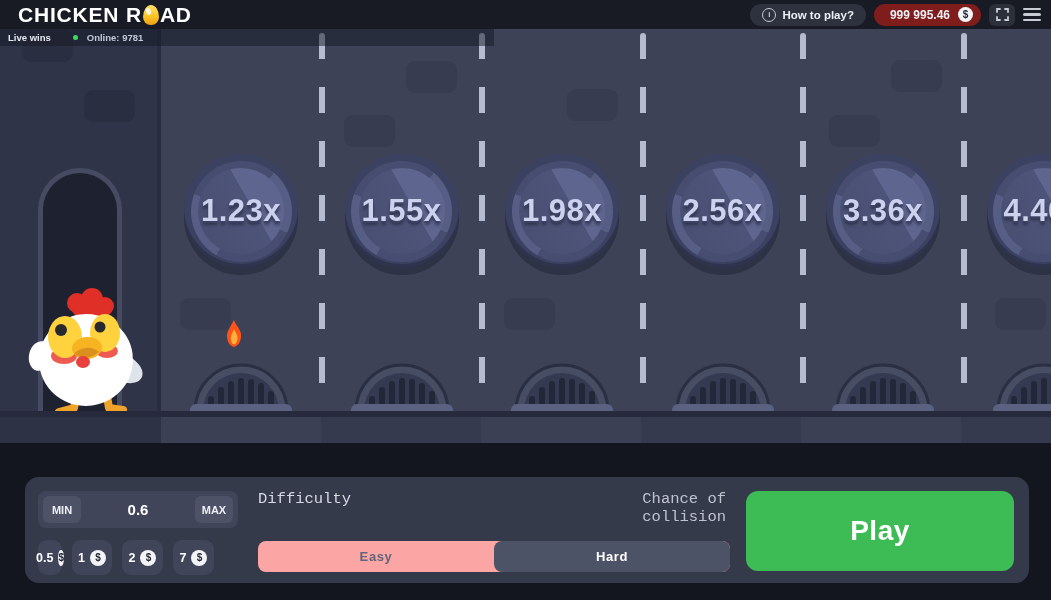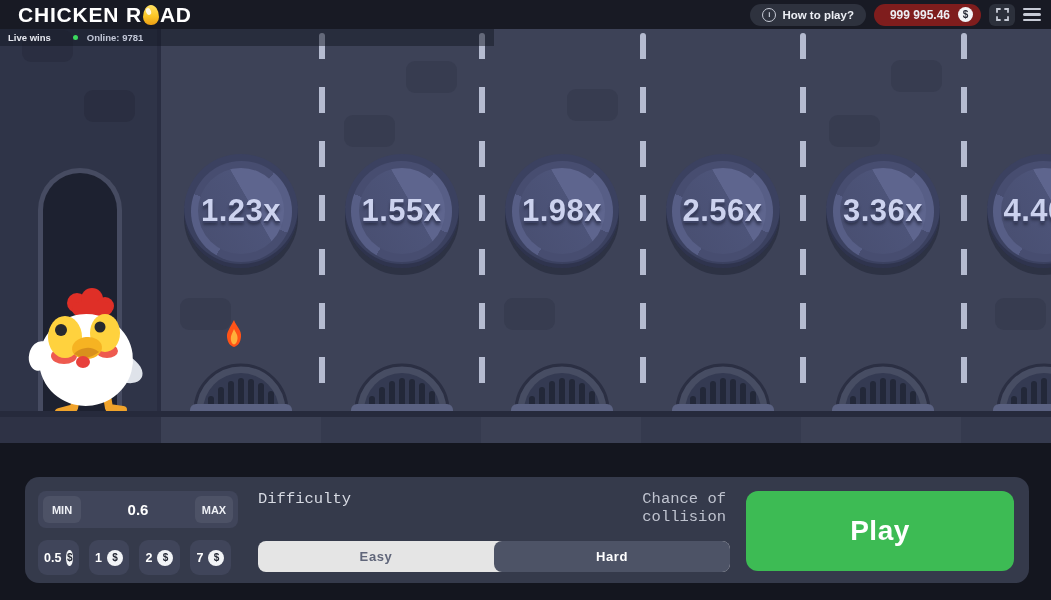--- a/index.html
+++ b/index.html
@@ -64,21 +64,21 @@
   .mmbtn{width:38px;height:27px;background:#4d5266;border-radius:6px;border:none;color:#eef0f5;
     font-size:11px;font-weight:700;font-family:inherit;display:grid;place-items:center;cursor:pointer;}
   #bet-value{color:#fff;font-size:15px;font-weight:700;}
   #chips{position:absolute;left:13px;top:63px;display:flex;gap:10px;}
   .chip{height:35px;background:#40455a;border-radius:9px;border:none;color:#fff;cursor:pointer;
     display:flex;align-items:center;justify-content:center;gap:5px;font-size:12.5px;font-weight:700;font-family:inherit;}
   .chip .coin{width:16px;height:16px;}
   .label-serif{font-family:Liberation Mono, monospace;font-size:15.5px;}
   #diff-label{position:absolute;left:233px;top:13px;color:#d7dae3;}
   #collision-label{position:absolute;left:560px;top:13px;width:141px;text-align:right;color:#bfc3cf;}
-  #segments{position:absolute;left:233px;top:64px;width:472px;height:31px;background:#e5e5e5;
+  #segments{position:absolute;left:233px;top:64px;width:472px;height:31px;background:#fca5a5;
     border-radius:8px;display:flex;}
   .seg{flex:1;border:none;background:transparent;border-radius:8px;color:#60667a;
     font-size:13px;font-weight:600;letter-spacing:.6px;font-family:inherit;
     display:grid;place-items:center;cursor:pointer;}
   .seg.selected{background:#4d5366;color:#fff;font-weight:700;}
   #play{position:absolute;left:721px;top:14px;width:268px;height:80px;background:#3dbb54;border:none;
     border-radius:12px;color:#fff;font-size:28px;font-weight:800;letter-spacing:.5px;
     font-family:inherit;cursor:pointer;}
 </style>
 </head>
@@ -299,21 +299,21 @@
     </div>
 </div>
 
 <div id="panel">
   <div id="stepper">
     <button class="mmbtn">MIN</button>
     <span id="bet-value">0.6</span>
     <button class="mmbtn">MAX</button>
   </div>
   <div id="chips">
-      <button class="chip" style="width: 41px; justify-content: center;">
+      <button class="chip" style="width: 24px; justify-content: center;">
         <span>0.5</span>
     <span class="coin">$</span>
       </button>
       <button class="chip" style="width: 40px;">
         <span>1</span>
     <span class="coin">$</span>
       </button>
       <button class="chip" style="width: 41px;">
         <span>2</span>
     <span class="coin">$</span>

